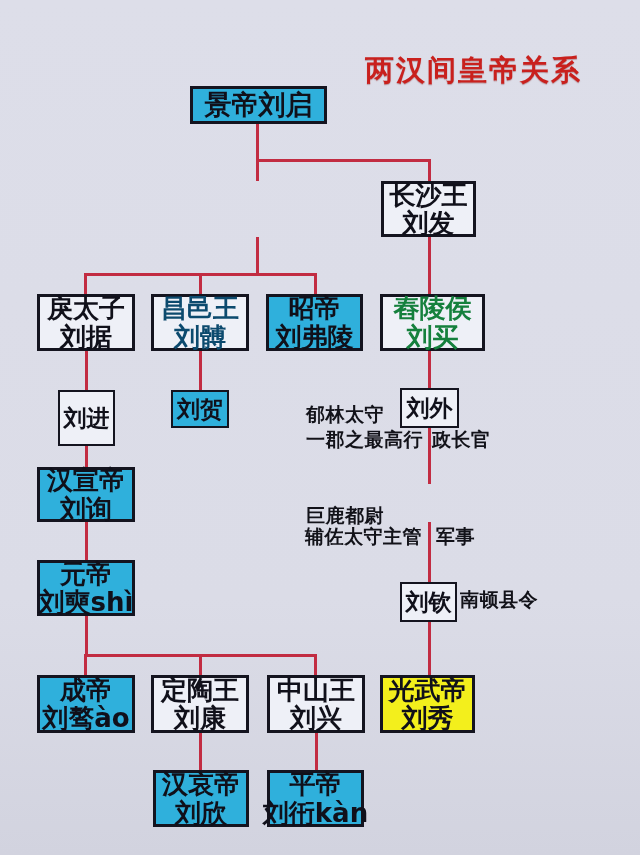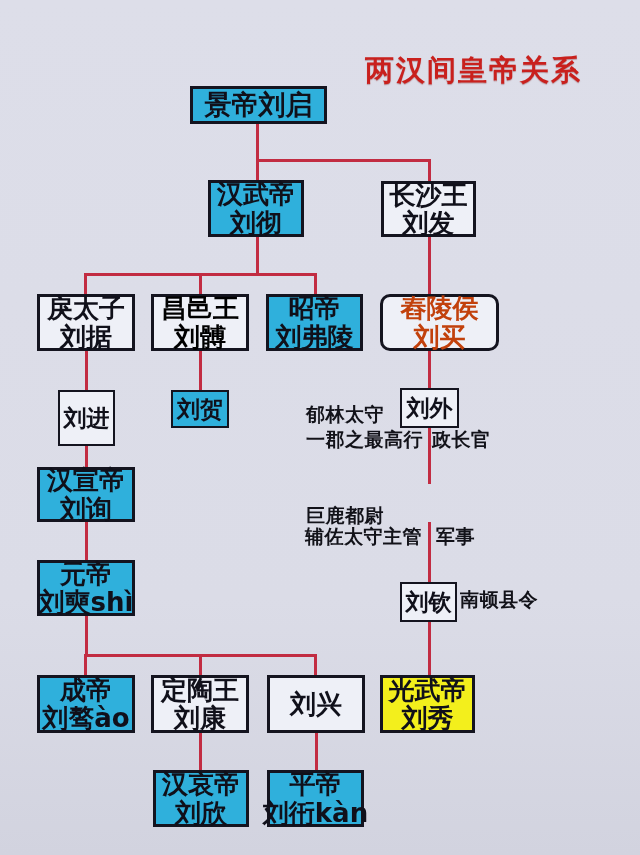--- a/index.html
+++ b/index.html
@@ -50,41 +50,37 @@
     <div class="connector" style="left: 84px; top: 654px; width: 233px; height: 3px; background: rgb(194, 44, 66);"></div>
     <div class="connector" style="left: 84px; top: 654px; width: 3px; height: 22px; background: rgb(194, 44, 66);"></div>
     <div class="connector" style="left: 199px; top: 654px; width: 3px; height: 22px; background: rgb(194, 44, 66);"></div>
     <div class="connector" style="left: 314px; top: 654px; width: 3px; height: 22px; background: rgb(194, 44, 66);"></div>
     <div class="connector" style="left: 428px; top: 622px; width: 3px; height: 54px; background: rgb(194, 44, 66);"></div>
     <div class="connector" style="left: 199px; top: 733px; width: 3px; height: 38px; background: rgb(194, 44, 66);"></div>
     <div class="connector" style="left: 315px; top: 733px; width: 3px; height: 38px; background: rgb(194, 44, 66);"></div>
     <div class="node" style="left: 190px; top: 86px; width: 137px; height: 38px; font-size: 27px; background: rgb(47, 176, 220); border-color: rgb(20, 20, 31); color: rgb(16, 16, 26);">
       <span class="node-line">景帝刘启</span>
     </div>
-    <div class="node" style="left: 208px; top: 180px; width: 96px; height: 57px; font-size: 26px; background: rgb(47, 176, 220); border-color: rgb(20, 20, 31); color: rgb(16, 16, 26);">
-      <span class="node-line">汉武帝</span>
-      <span class="node-line">刘彻</span>
-    </div>
     <div class="node" style="left: 381px; top: 181px; width: 95px; height: 56px; font-size: 26px; background: rgb(238, 240, 247); border-color: rgb(20, 20, 31); color: rgb(16, 16, 26);">
       <span class="node-line">长沙王</span>
       <span class="node-line">刘发</span>
     </div>
     <div class="node" style="left: 37px; top: 294px; width: 98px; height: 57px; font-size: 26px; background: rgb(238, 240, 247); border-color: rgb(20, 20, 31); color: rgb(16, 16, 26);">
       <span class="node-line">戾太子</span>
       <span class="node-line">刘据</span>
     </div>
-    <div class="node" style="left: 151px; top: 294px; width: 98px; height: 57px; font-size: 26px; background: rgb(238, 240, 247); border-color: rgb(20, 20, 31); color: #000000;">
+    <div class="node" style="left: 151px; top: 294px; width: 98px; height: 57px; font-size: 26px; background: rgb(238, 240, 247); border-color: rgb(20, 20, 31); color: #0c4a6e;">
       <span class="node-line">昌邑王</span>
       <span class="node-line">刘髆</span>
     </div>
     <div class="node" style="left: 266px; top: 294px; width: 97px; height: 57px; font-size: 26px; background: rgb(47, 176, 220); border-color: rgb(20, 20, 31); color: rgb(16, 16, 26);">
       <span class="node-line">昭帝</span>
       <span class="node-line">刘弗陵</span>
     </div>
-    <div class="node" style="left: 380px; top: 294px; width: 119px; height: 57px; font-size: 26px; background: rgb(238, 240, 247); border-color: rgb(20, 20, 31); color: #c2410c; border-radius: 10px;">
+    <div class="node" style="left: 380px; top: 294px; width: 105px; height: 57px; font-size: 26px; background: rgb(238, 240, 247); border-color: rgb(20, 20, 31); color: #15803d;">
       <span class="node-line">舂陵侯</span>
       <span class="node-line">刘买</span>
     </div>
     <div class="node small" style="left: 58px; top: 390px; width: 57px; height: 56px; font-size: 23px; background: rgb(238, 240, 247); border-color: rgb(20, 20, 31); color: rgb(16, 16, 26);">
       <span class="node-line">刘进</span>
     </div>
     <div class="node small" style="left: 171px; top: 390px; width: 58px; height: 38px; font-size: 23px; background: rgb(47, 176, 220); border-color: rgb(20, 20, 31); color: rgb(16, 16, 26);">
       <span class="node-line">刘贺</span>
     </div>
     <div class="node small" style="left: 400px; top: 388px; width: 59px; height: 40px; font-size: 23px; background: rgb(238, 240, 247); border-color: rgb(20, 20, 31); color: rgb(16, 16, 26);">
@@ -103,20 +99,21 @@
     </div>
     <div class="node" style="left: 37px; top: 675px; width: 98px; height: 58px; font-size: 26px; background: rgb(47, 176, 220); border-color: rgb(20, 20, 31); color: rgb(16, 16, 26);">
       <span class="node-line">成帝</span>
       <span class="node-line">刘骜ào</span>
     </div>
     <div class="node" style="left: 151px; top: 675px; width: 98px; height: 58px; font-size: 26px; background: rgb(238, 240, 247); border-color: rgb(20, 20, 31); color: rgb(16, 16, 26);">
       <span class="node-line">定陶王</span>
       <span class="node-line">刘康</span>
     </div>
     <div class="node" style="left: 267px; top: 675px; width: 98px; height: 58px; font-size: 26px; background: rgb(238, 240, 247); border-color: rgb(20, 20, 31); color: rgb(16, 16, 26);">
+      <span class="node-line">中山王</span>
       <span class="node-line">刘兴</span>
     </div>
     <div class="node" style="left: 380px; top: 675px; width: 95px; height: 58px; font-size: 26px; background: rgb(243, 239, 28); border-color: rgb(20, 20, 31); color: rgb(16, 16, 26);">
       <span class="node-line">光武帝</span>
       <span class="node-line">刘秀</span>
     </div>
     <div class="node" style="left: 153px; top: 770px; width: 96px; height: 57px; font-size: 26px; background: rgb(47, 176, 220); border-color: rgb(20, 20, 31); color: rgb(16, 16, 26);">
       <span class="node-line">汉哀帝</span>
       <span class="node-line">刘欣</span>
     </div>

